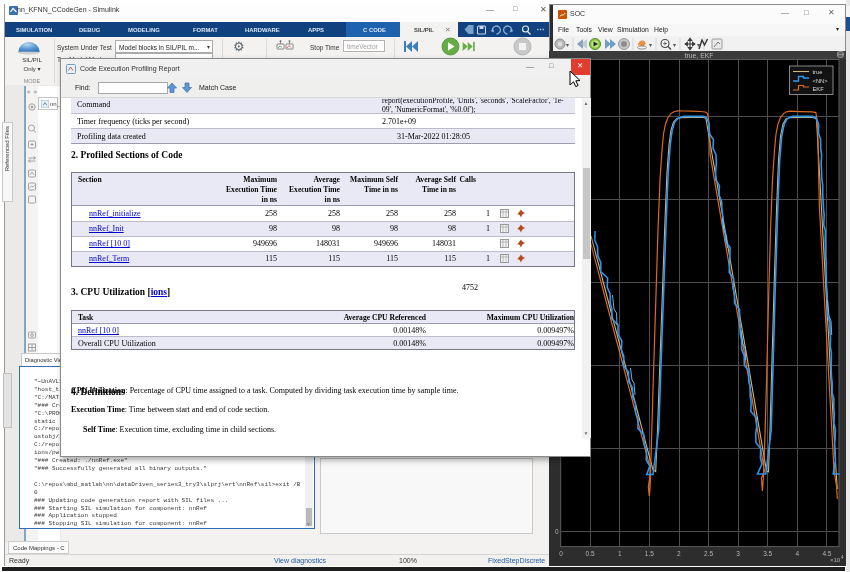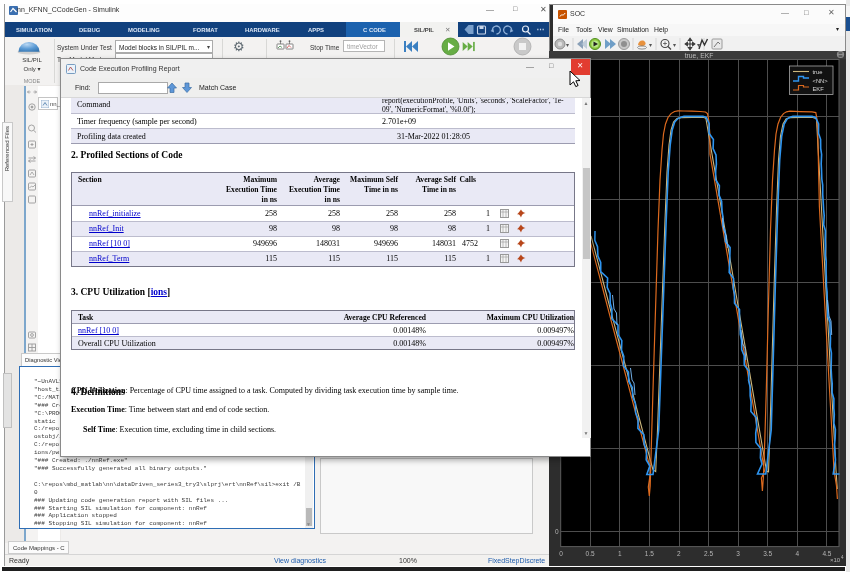--- a/index.html
+++ b/index.html
@@ -363,21 +363,21 @@
 
   <div class="abs ser" style="left:1px;top:39px;width:521px;height:340px;background:#fff;overflow:hidden;color:#000;">
 
     <div class="abs" style="left:9px;top:0px;width:504px;">
       <div class="abs" style="left:0;top:0;width:504px;height:16px;background:#e9e9f5;border-bottom:1px solid #bcbccd;"></div>
       <div class="abs" style="left:0;top:16px;width:504px;height:15px;background:#fff;border-bottom:1px solid #bcbccd;"></div>
       <div class="abs" style="left:0;top:31px;width:504px;height:15px;background:#e9e9f5;border-bottom:1px solid #9c9cb0;"></div>
       <span class="abs" style="left:6px;top:2px;font-size:8px;">Command</span>
       <span class="abs" style="left:311px;top:-2px;font-size:7.6px;white-space:nowrap;">report(executionProfile, 'Units', 'seconds', 'ScaleFactor', '1e-</span>
       <span class="abs" style="left:311px;top:6.5px;font-size:7.6px;white-space:nowrap;">09', 'NumericFormat', '%0.0f');</span>
-      <span class="abs" style="left:6px;top:19px;font-size:8px;">Timer frequency (sample per second)</span>
+      <span class="abs" style="left:6px;top:19px;font-size:8px;">Timer frequency (ticks per second)</span>
       <span class="abs" style="left:311px;top:19px;font-size:8px;">2.701e+09</span>
       <span class="abs" style="left:6px;top:34px;font-size:8px;">Profiling data created</span>
       <span class="abs" style="left:326px;top:34px;font-size:8px;">31-Mar-2022 01:28:05</span>
     </div>
     <div class="abs" style="left:9px;top:52px;font-size:9.5px;font-weight:bold;">2. Profiled Sections of Code</div>
 
     <div class="abs" style="left:9px;top:74px;width:504px;height:95px;border:1px solid #777788;">
       <div class="abs" style="left:0;top:0;width:502px;height:33px;background:#e9e9f5;border-bottom:1px solid #9c9cb0;"></div>
       <div class="abs" style="left:0;top:33px;width:502px;height:15px;background:#fff;"></div>
       <div class="abs" style="left:0;top:48px;width:502px;height:15px;background:#e9e9f5;"></div>
@@ -423,21 +423,21 @@
         <span class="abs" style="left:444px;top:0"><svg width="10" height="9">
               <path d="M5 0.5 C3 3 2.5 4 0.8 5.5 C2.5 5 3.5 5 5 8.5 C6 5.5 7 4.5 9.5 4 C7 3.5 6 2.5 5 0.5 Z" fill="#b8471b"></path>
             </svg></span>
       </div>
       <div class="abs" style="left:0;top:66px;width:502px;height:12px;font-size:8px;">
         <a class="lnk abs" style="left:17px;top:0;">nnRef [10 0]</a>
         <span class="abs" style="left:155px;width:50px;text-align:right;">949696</span>
           <span class="abs" style="left:218px;width:50px;text-align:right;">148031</span>
           <span class="abs" style="left:276px;width:50px;text-align:right;">949696</span>
           <span class="abs" style="left:334px;width:50px;text-align:right;">148031</span>
-          <span class="abs" style="left:372px;width:34px;text-align:right;">4752</span>
+          <span class="abs" style="left:372px;width:34px;text-align:right;margin-top:44px;">4752</span>
         <span class="abs" style="left:428px;top:0"><svg width="9" height="9">
               <rect width="8" height="8" x="0.5" y="0.5" fill="#f4f4f4" stroke="#999"></rect>
               <path d="M0.5 3 h8 M3 0.5 v8 M6 0.5 v8" stroke="#999" stroke-width="0.6"></path>
             </svg></span>
         <span class="abs" style="left:444px;top:0"><svg width="10" height="9">
               <path d="M5 0.5 C3 3 2.5 4 0.8 5.5 C2.5 5 3.5 5 5 8.5 C6 5.5 7 4.5 9.5 4 C7 3.5 6 2.5 5 0.5 Z" fill="#b8471b"></path>
             </svg></span>
       </div>
       <div class="abs" style="left:0;top:81px;width:502px;height:12px;font-size:8px;">
         <a class="lnk abs" style="left:17px;top:0;">nnRef_Term</a>

